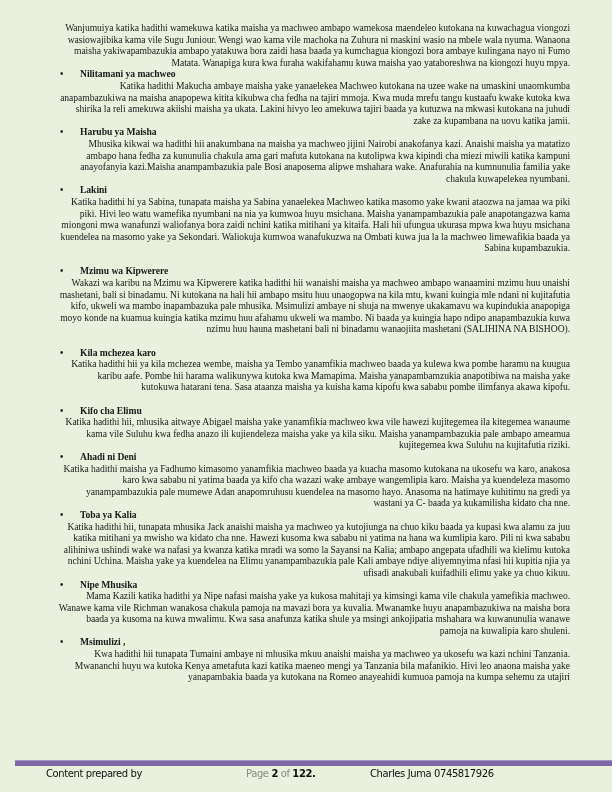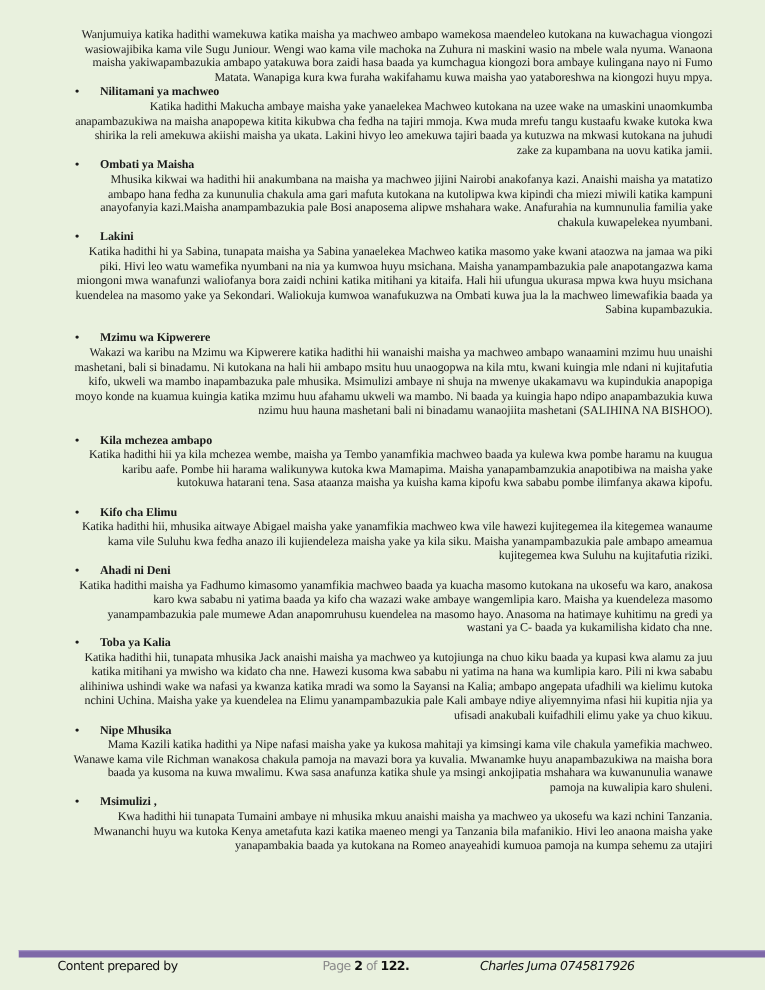--- a/index.html
+++ b/index.html
@@ -45,42 +45,42 @@
     .footer {
       position: absolute;
       top: 767px;
       left: 0; right: 0;
       height: 16px;
       font-family: "DejaVu Sans", sans-serif;
       font-size: 10px;
       line-height: 14px;
     }
     .footer-left { position: absolute; left: 46px; color: #111; letter-spacing: -0.4px; }
-    .footer-mid { position: absolute; left: 258px; color: #8a8a8a; letter-spacing: -0.4px; }
+    .footer-mid { position: absolute; left: 246px; color: #8a8a8a; letter-spacing: -0.4px; }
     .footer-mid b { color: #111; font-weight: bold; }
-    .footer-right { position: absolute; left: 384px; color: #111; letter-spacing: -0.4px; font-style: italic; }
+    .footer-right { position: absolute; left: 370px; color: #111; letter-spacing: -0.4px; }
   </style>
 </head>
 <body>
 
 <div class="content">
   <p class="para">Wanjumuiya katika hadithi wamekuwa katika maisha ya machweo ambapo wamekosa maendeleo kutokana na kuwachagua viongozi wasiowajibika kama vile Sugu Juniour. Wengi wao kama vile machoka na Zuhura ni maskini wasio na mbele wala nyuma. Wanaona maisha yakiwapambazukia ambapo yatakuwa bora zaidi hasa baada ya kumchagua kiongozi bora ambaye kulingana nayo ni Fumo Matata. Wanapiga kura kwa furaha wakifahamu kuwa maisha yao yataboreshwa na kiongozi huyu mpya.</p>
 
   <div>
     <p class="heading">
         <span class="bullet">•</span>
         <span>Nilitamani ya machweo</span>
       </p>
     <p class="para">Katika hadithi Makucha ambaye maisha yake yanaelekea Machweo kutokana na uzee wake na umaskini unaomkumba anapambazukiwa na maisha anapopewa kitita kikubwa cha fedha na tajiri mmoja. Kwa muda mrefu tangu kustaafu kwake kutoka kwa shirika la reli amekuwa akiishi maisha ya ukata. Lakini hivyo leo amekuwa tajiri baada ya kutuzwa na mkwasi kutokana na juhudi zake za kupambana na uovu katika jamii.</p>
   </div>
 
   <div>
     <p class="heading">
         <span class="bullet">•</span>
-        <span>Ombati ya Maisha</span>
+        <span>Harubu ya Maisha</span>
       </p>
     <p class="para">Mhusika kikwai wa hadithi hii anakumbana na maisha ya machweo jijini Nairobi anakofanya kazi. Anaishi maisha ya matatizo ambapo hana fedha za kununulia chakula ama gari mafuta kutokana na kutolipwa kwa kipindi cha miezi miwili katika kampuni anayofanyia kazi.Maisha anampambazukia pale Bosi anaposema alipwe mshahara wake. Anafurahia na kumnunulia familia yake chakula kuwapelekea nyumbani.</p>
   </div>
 
   <div>
     <p class="heading">
         <span class="bullet">•</span>
         <span>Lakini</span>
       </p>
     <p class="para">Katika  hadithi hi ya Sabina, tunapata maisha ya Sabina yanaelekea Machweo katika masomo yake kwani ataozwa na jamaa wa piki piki. Hivi leo watu wamefika nyumbani na nia ya kumwoa huyu msichana. Maisha yanampambazukia pale anapotangazwa kama miongoni mwa wanafunzi waliofanya bora zaidi nchini katika mitihani ya kitaifa. Hali hii ufungua ukurasa mpwa kwa huyu msichana kuendelea na masomo yake ya Sekondari. Waliokuja kumwoa wanafukuzwa na Ombati kuwa jua la la machweo limewafikia baada ya Sabina kupambazukia.</p>
@@ -92,21 +92,21 @@
         <span class="bullet">•</span>
         <span>Mzimu wa Kipwerere</span>
       </p>
     <p class="para">Wakazi wa karibu na Mzimu wa Kipwerere katika hadithi hii wanaishi maisha ya machweo ambapo wanaamini mzimu huu unaishi mashetani, bali si binadamu. Ni kutokana na hali hii ambapo msitu huu unaogopwa na kila mtu, kwani kuingia mle ndani ni kujitafutia kifo, ukweli wa mambo inapambazuka pale mhusika. Msimulizi ambaye ni shuja na mwenye ukakamavu wa kupindukia anapopiga moyo konde na kuamua kuingia katika mzimu huu afahamu ukweli wa mambo. Ni baada ya kuingia hapo ndipo anapambazukia kuwa nzimu huu hauna mashetani bali ni binadamu wanaojiita mashetani (SALIHINA NA BISHOO).</p>
     <div class="gap"></div>
   </div>
 
   <div>
     <p class="heading">
         <span class="bullet">•</span>
-        <span>Kila mchezea ambapo</span>
+        <span>Kila mchezea karo</span>
       </p>
     <p class="para">Katika hadithi hii ya kila mchezea wembe, maisha ya Tembo yanamfikia machweo baada ya kulewa kwa pombe haramu na kuugua karibu aafe. Pombe hii harama walikunywa kutoka kwa Mamapima. Maisha yanapambamzukia anapotibiwa na maisha yake kutokuwa hatarani tena. Sasa ataanza maisha ya kuisha kama kipofu kwa sababu pombe ilimfanya akawa kipofu.</p>
     <div class="gap"></div>
   </div>
 
   <div>
     <p class="heading">
         <span class="bullet">•</span>
         <span>Kifo cha Elimu</span>
       </p>

